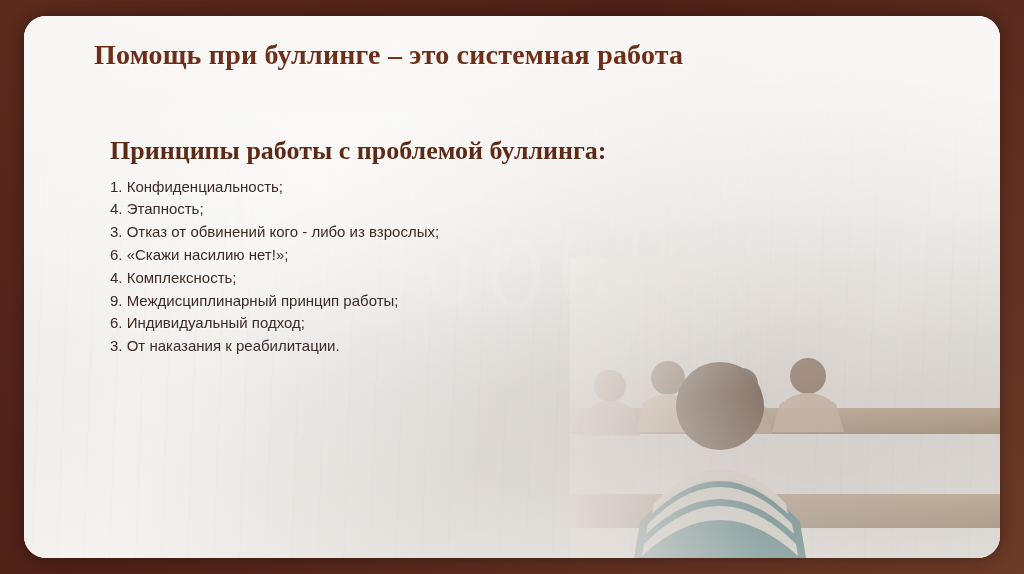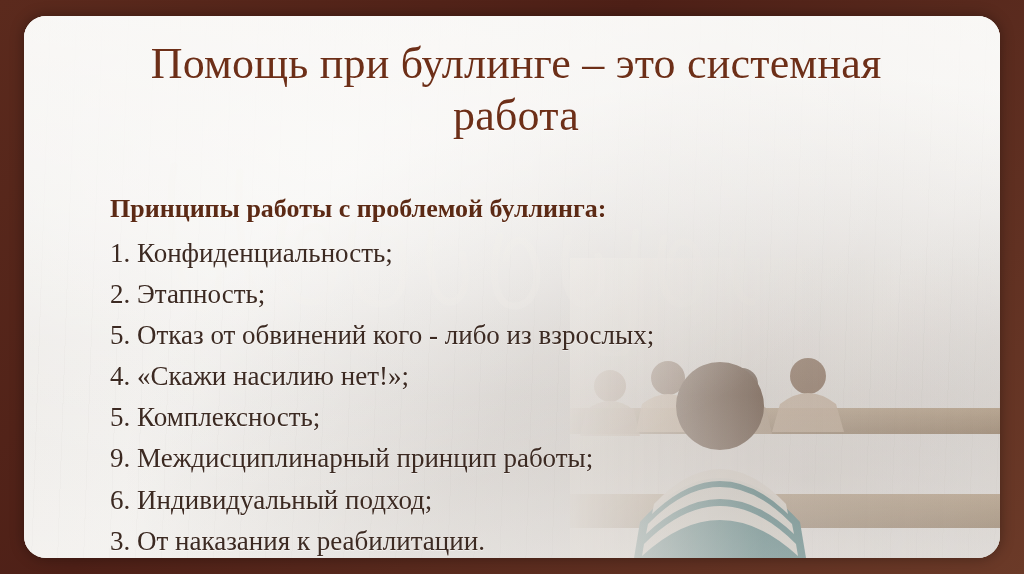--- a/index.html
+++ b/index.html
@@ -82,33 +82,32 @@
 
   .content {
     position: absolute;
     inset: 0;
     padding: 22px 54px 26px 62px;
     box-sizing: border-box;
   }
 
   .slide-title {
     margin: 0;
-    text-align: center;
     color: #6d2f18;
     font-family: "Liberation Serif", serif;
-    font-weight: normal;
-    font-size: 44px;
+    font-weight: bold;
+    font-size: 28px;
     line-height: 1.18;
     letter-spacing: 0.2px;
     text-shadow: 0 1px 0 rgba(255,255,255,0.6);
     padding: 0 8px;
   }
 
   .body-block {
-    margin-top: 51px;
+    margin-top: 64px;
     padding-left: 24px;
   }
 
   .body-heading {
     margin: 0 0 8px 0;
     color: #5c2a15;
     font-family: "Liberation Serif", serif;
     font-weight: bold;
     font-size: 26px;
     line-height: 1.25;
@@ -116,22 +115,22 @@
   }
 
   .point-list {
     list-style: none;
     margin: 0;
     padding: 0;
   }
 
   .point-list li {
     color: #3c2a22;
-    font-family: Liberation Serif, serif;
-    font-size: 27px;
+    font-family: Liberation Sans, sans-serif;
+    font-size: 15px;
     line-height: 1.52;
     white-space: nowrap;
     text-shadow: 0 1px 0 rgba(255,255,255,0.45);
   }
 </style>
 </head>
 <body>
 
 <div class="slide-frame">
   <div class="slide-canvas">
@@ -198,24 +197,24 @@
     <div class="bg-vignette"></div>
     <div class="bg-wash"></div>
 
     <div class="content">
       <h1 class="slide-title">Помощь при буллинге – это системная работа</h1>
 
       <div class="body-block">
         <p class="body-heading">Принципы работы с проблемой буллинга:</p>
         <ul class="point-list">
           <li>1. Конфиденциальность;</li>
-          <li>2. Этапность;</li>
-          <li>5. Отказ от обвинений кого - либо из взрослых;</li>
-          <li>4. «Скажи насилию нет!»;</li>
-          <li>5. Комплексность;</li>
+          <li>4. Этапность;</li>
+          <li>3. Отказ от обвинений кого - либо из взрослых;</li>
+          <li>6. «Скажи насилию нет!»;</li>
+          <li>4. Комплексность;</li>
           <li>9. Междисциплинарный принцип работы;</li>
           <li>6. Индивидуальный подход;</li>
           <li>3. От наказания к реабилитации.</li>
         </ul>
       </div>
     </div>
 
   </div>
 </div>
 

